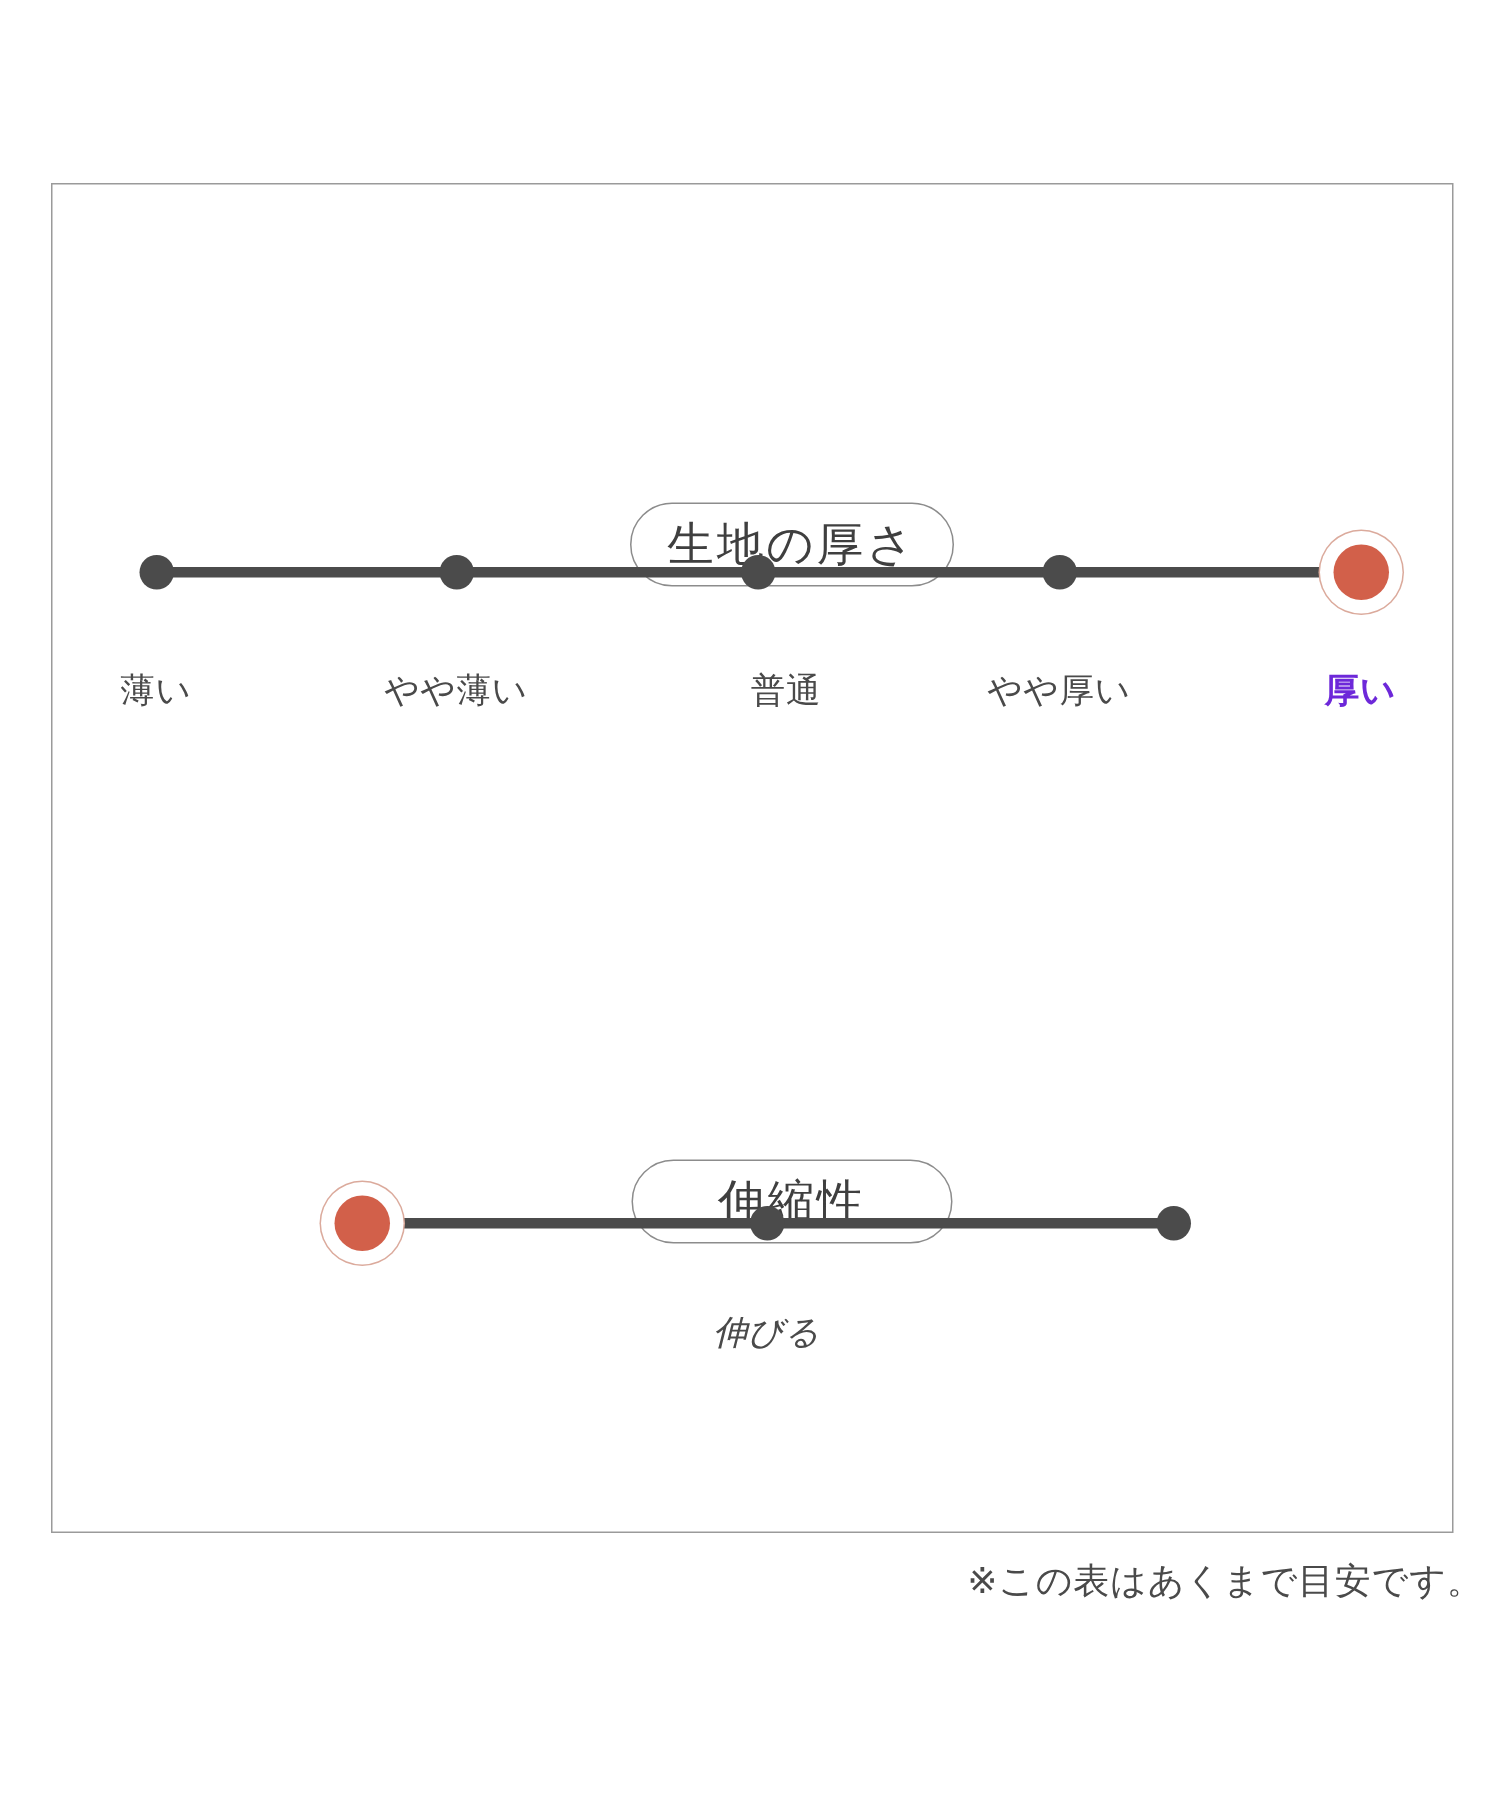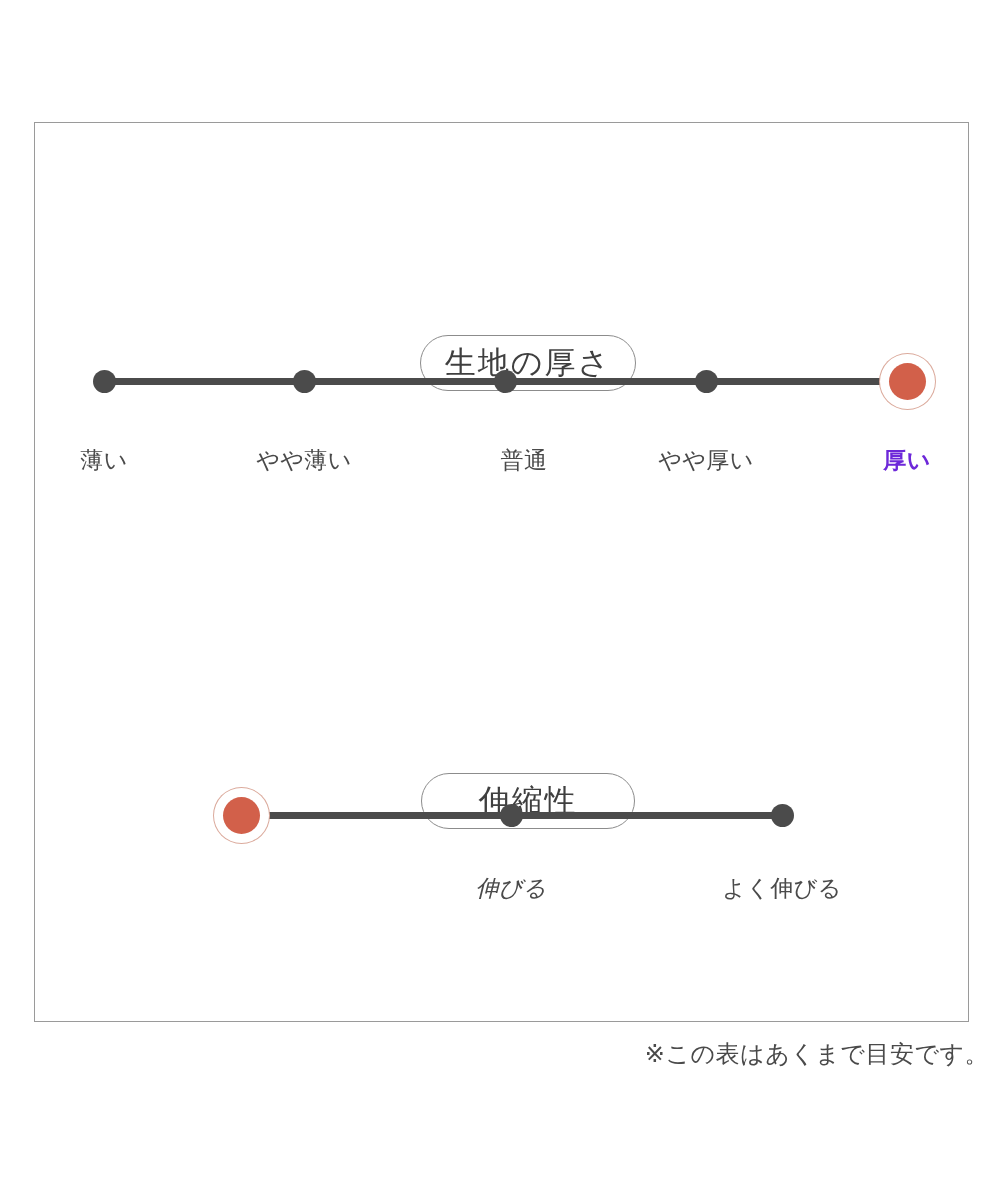--- a/index.html
+++ b/index.html
@@ -149,19 +149,18 @@
     <div class="scale" id="scale-stretch" style="left:0; top:692px; width:935px;">
 
       <div class="track" style="left:206px; width:541px;"></div>
 
       <div class="node active" style="left:206px;"></div>
       <div class="node" style="left:476px;"></div>
       <div class="node" style="left:747px;"></div>
     </div>
 
     <div class="tick-label" style="left:476px; top:750px;font-style:italic;">伸びる</div>
-    <div class="tick-label" style="left:747px; top:750px;">よく伸びる</div>
 
   </div>
 
   <div class="footnote">※この表はあくまで目安です。</div>
 
 </div>
 
 </body></html>

